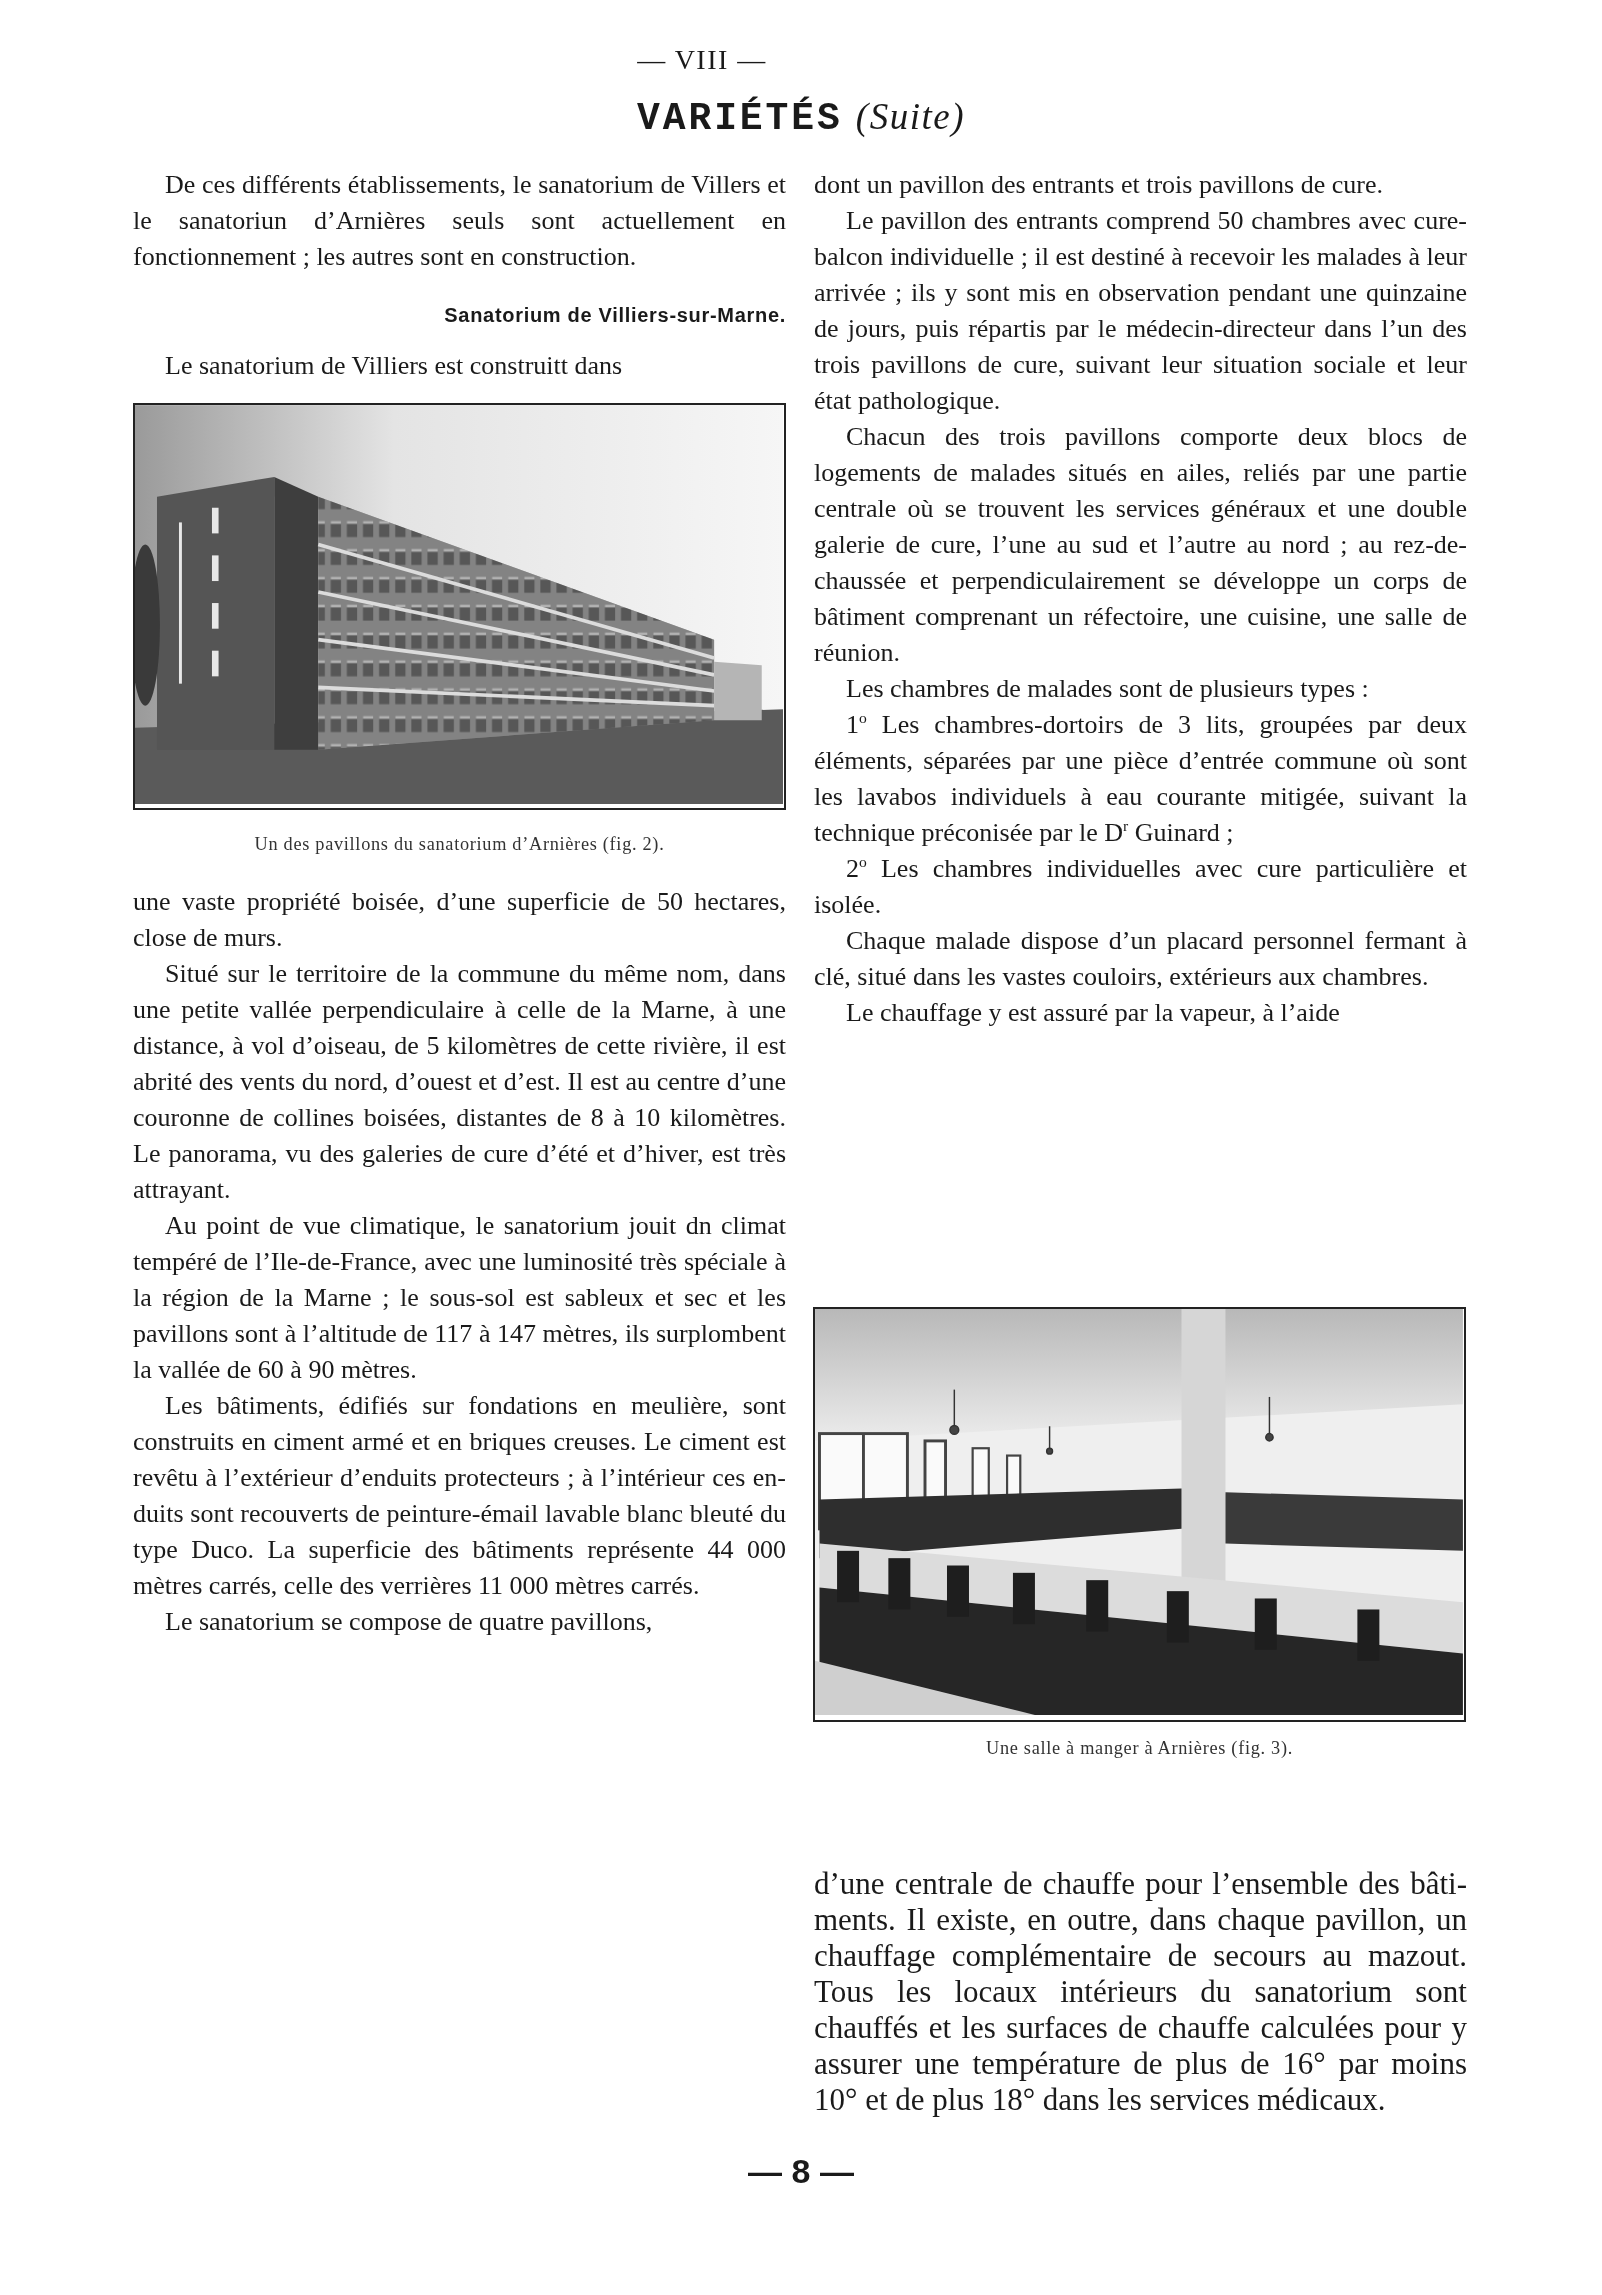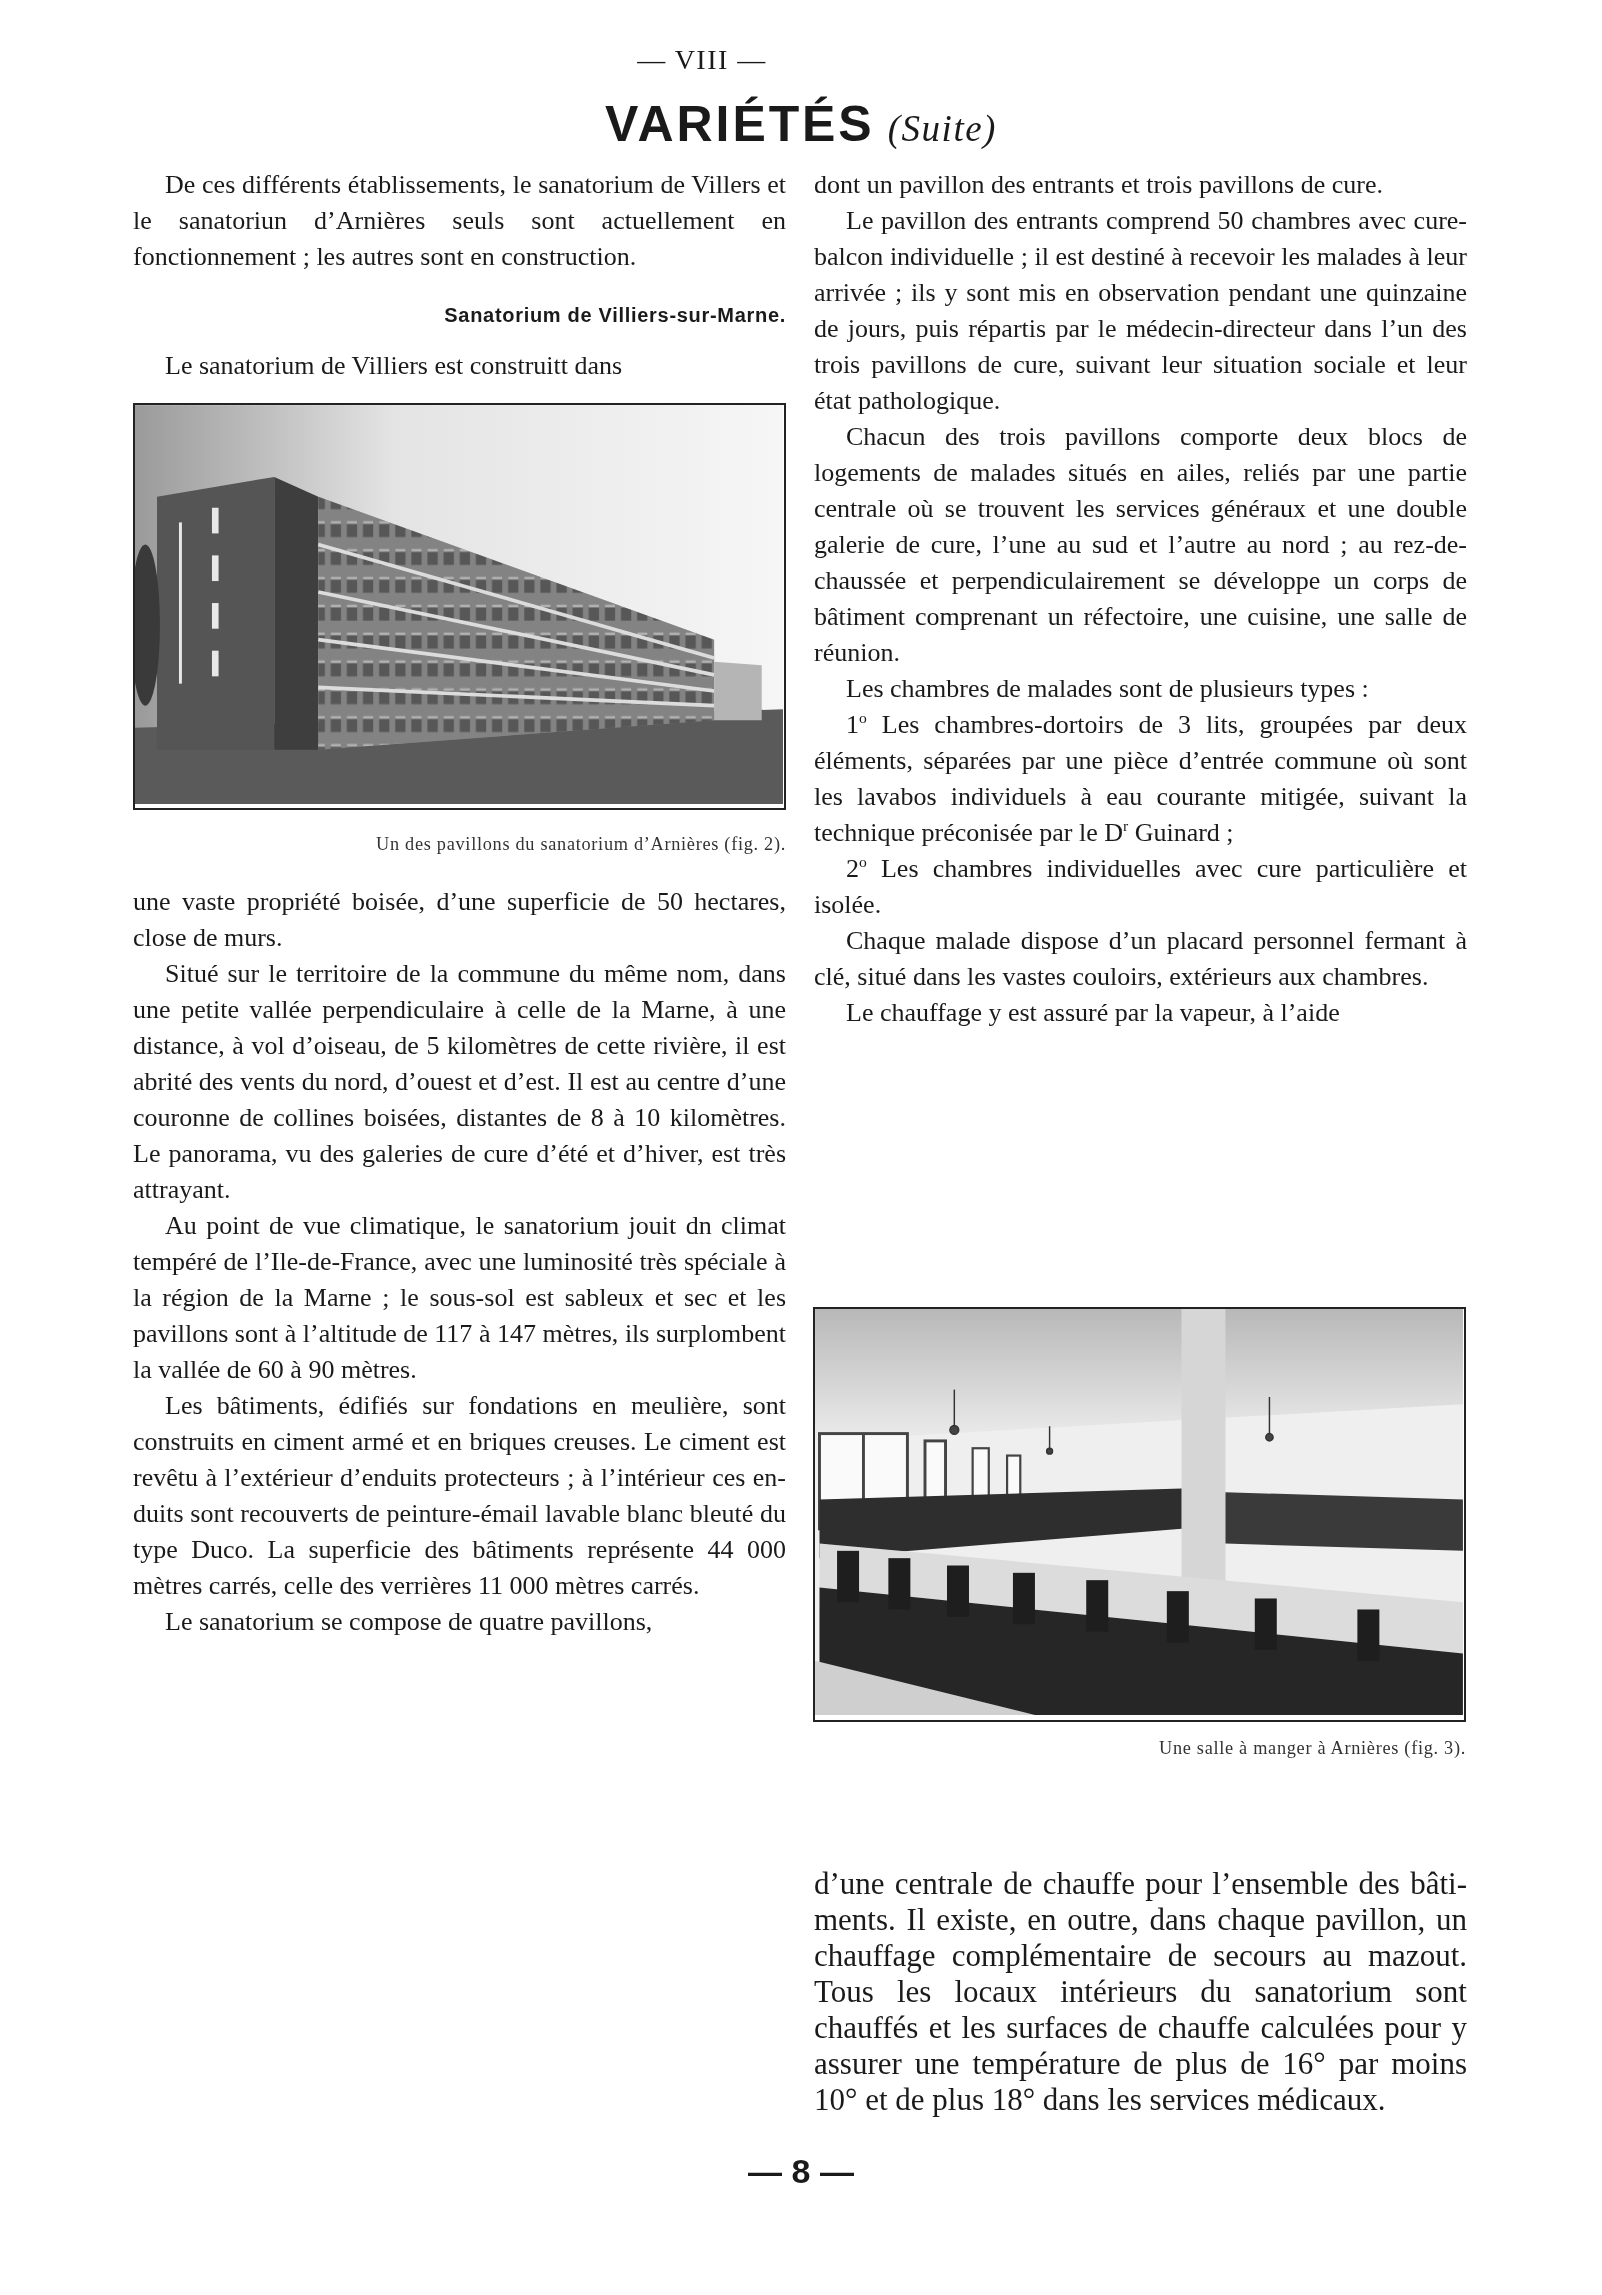--- a/index.html
+++ b/index.html
@@ -8,21 +8,21 @@
       font-family: "Liberation Serif", "DejaVu Serif", serif; color: #1a1a1a; overflow: hidden;
     }
     .folio {
       position: absolute; top: 44px; left: 0; width: 1404px; text-align: center;
       font-size: 28px; letter-spacing: 1.5px;
     }
     .section-title {
       position: absolute; top: 95px; left: 0; width: 1602px; text-align: center;
     }
     .section-title .main {
-      font-family: Liberation Sans, sans-serif; font-weight: bold; font-size: 50px; letter-spacing: 2.9px;
+      font-family: Liberation Mono, monospace; font-weight: bold; font-size: 38px; letter-spacing: 2.9px;
     }
     .section-title .sub {
       font-style: italic; font-size: 37px; margin-left: 13.2px; letter-spacing: 1.5px; margin-top: 7px;
     }
     .col {
       position: absolute; top: 167px; width: 653px; font-size: 26px; line-height: 36px;
       text-align: justify; hyphens: manual;
     }
     .col.left { left: 133px; }
     .col.right { left: 814px; }
@@ -31,21 +31,21 @@
     .subhead {
       font-family: "Liberation Sans", "DejaVu Sans", sans-serif; font-weight: bold;
       font-size: 20px; text-align: right; margin: 22px 0 14.7px 0; letter-spacing: 0.7px;
     }
     .figure {
       border: 2.2px solid #222; margin: 17.6px 0 0 0; position: relative; overflow: hidden;
     }
     .fig1 { height: 403px; margin-top: 19px; }
     .fig2 { height: 411px; }
     .caption {
-      text-align: right; font-size: 18.3px; letter-spacing: 0.7px; margin: 16px 0 22px 0; color: #333;
+      text-align: center; font-size: 18.3px; letter-spacing: 0.7px; margin: 16px 0 22px 0; color: #333;
     }
     .right-after-fig { position: absolute; left: 814px; top: 1866px; width: 653px; font-size: 31px; line-height: 36px; text-align: justify; }
     .right-after-fig p { margin: 0; }
     .fig-right-wrap { position: absolute; left: 813px; top: 1289px; width: 653px; }
     .page-number {
       position: absolute; top: 2152px; left: 0; width: 1602px; text-align: center;
       font-family: "Liberation Sans", "DejaVu Sans", sans-serif; font-weight: bold; font-size: 34px;
     }
     sup { font-size: 0.6em; vertical-align: super; line-height: 0; }
     svg { display: block; }

